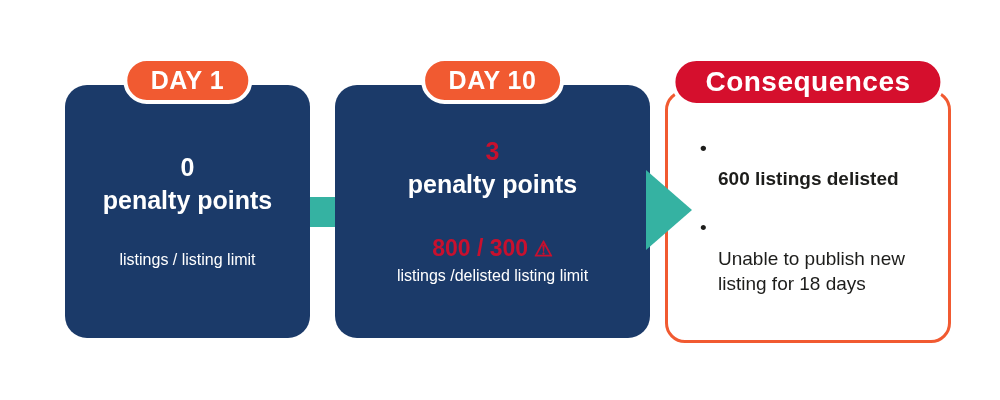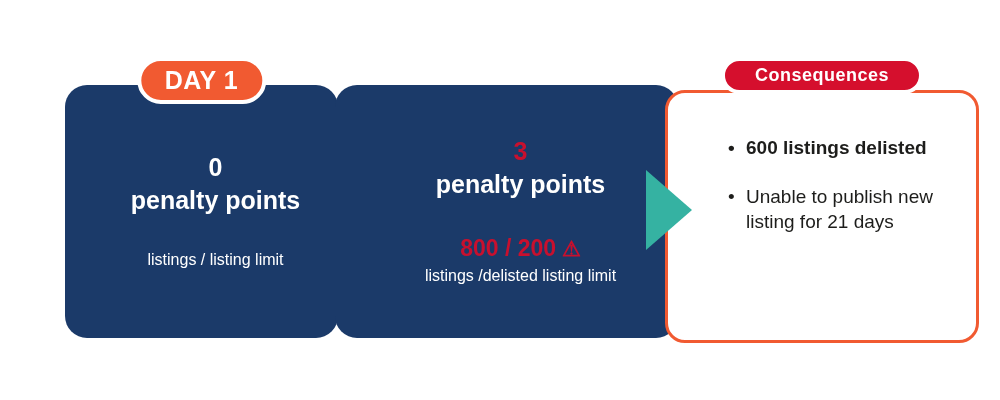--- a/index.html
+++ b/index.html
@@ -13,21 +13,20 @@
     width: 1000px;
     height: 400px;
     background: #ffffff;
     font-family: "Liberation Sans", sans-serif;
     overflow: hidden;
   }
   .card {
     position: absolute;
     border-radius: 22px;
     z-index: 1;
-    padding-left: 28px;
   }
   .card-day1 {
     left: 65px; top: 85px;
     width: 245px; height: 253px;
     background: var(--navy);
   }
   .card-day10 {
     left: 335px; top: 85px;
     width: 315px; height: 253px;
     background: var(--navy);
@@ -52,21 +51,21 @@
     font-size: 25px;
     letter-spacing: 0.5px;
     white-space: nowrap;
     line-height: 1.3;
     z-index: 3;
   }
   .badge-orange { background: var(--orange); }
   .badge-red {
     background: var(--red);
     top: -36px;
-    font-size: 18px;
+    font-size: 28px;
     padding: 3px 30px;
   }
   .navy-body {
     height: 100%;
     display: flex;
     flex-direction: column;
     align-items: center;
     justify-content: center;
     gap: 34px;
     color: #ffffff;
@@ -132,20 +131,21 @@
     content: "\2022";
     position: absolute;
     left: 0;
     top: 0;
   }
   .bullet.bold { font-weight: 700; }
   .bullet span {
     display: inline-block;
     max-width: 190px;
     vertical-align: top;
+    margin-top: 31px;
   }
 </style>
 </head>
 <body>
 
 <div class="canvas">
 
   <div class="connector"></div>
 
   <div class="card card-day1">
@@ -155,37 +155,38 @@
         <div class="points-value">0</div>
         <div class="points-label">penalty points</div>
       </div>
       <div class="stat-block">
         <div class="listings-label">listings / listing limit</div>
       </div>
     </div>
   </div>
 
   <div class="card card-day10">
+    <div class="badge badge-orange">DAY 10</div>
     <div class="navy-body">
       <div class="stat-block">
         <div class="points-value red-text">3</div>
         <div class="points-label">penalty points</div>
       </div>
       <div class="stat-block">
         <div class="listings-value red-text">
-          <span>800 / 200</span><span class="warn">⚠</span>
+          <span>800 / 300</span><span class="warn">⚠</span>
         </div>
         <div class="listings-label">listings /delisted listing limit</div>
       </div>
     </div>
   </div>
 
   <div class="arrow"></div>
 
   <div class="card card-consequences">
     <div class="badge badge-red">Consequences</div>
     <ul class="bullets">
       <li class="bullet bold"><span>600 listings delisted</span></li>
-      <li class="bullet"><span>Unable to publish new listing for 21 days</span></li>
+      <li class="bullet"><span>Unable to publish new listing for 18 days</span></li>
     </ul>
   </div>
 
 </div>
 
 </body></html>

